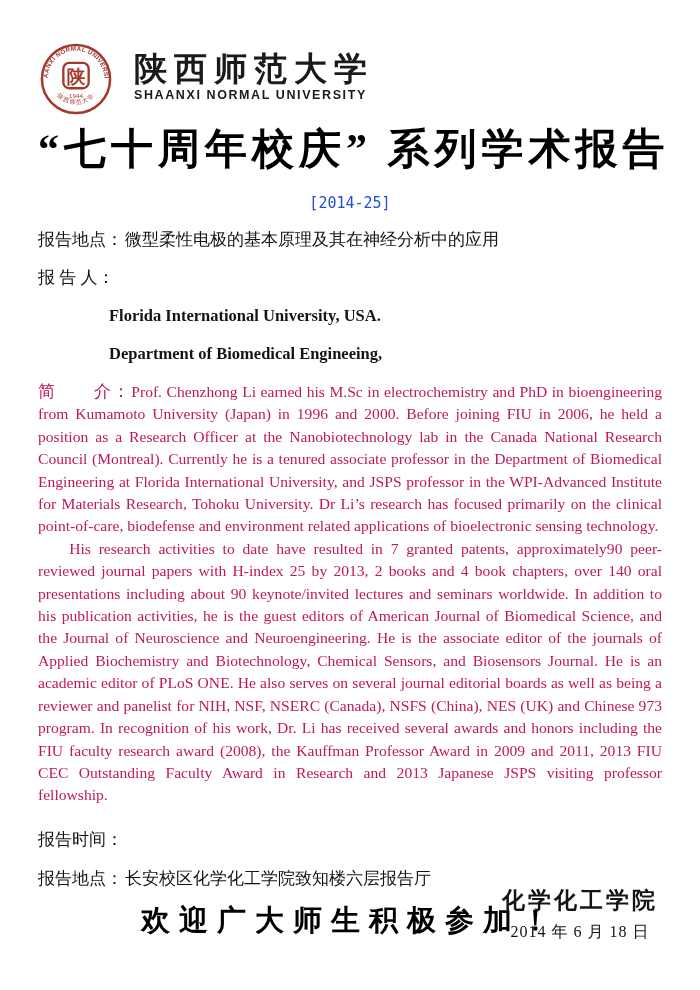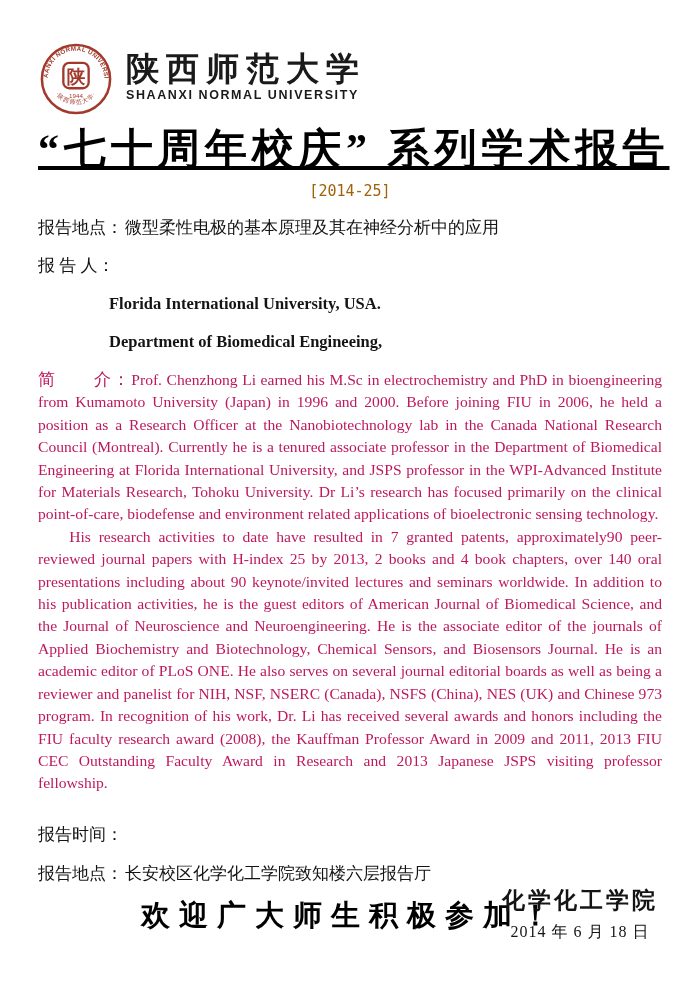--- a/index.html
+++ b/index.html
@@ -12,21 +12,21 @@
     color: #141414;
     font-family: "Liberation Serif", "DejaVu Serif", serif;
     position: relative;
     overflow: hidden;
     padding: 42px 38px 0 38px;
   }
 
   
   .header { display: flex; align-items: flex-start; height: 76px; }
   .seal-wrap { width: 76px; height: 74px; flex: 0 0 auto; }
-  .uni-names { margin-left: 12px; padding-top: 10px; }
+  .uni-names { margin-left: 20px; padding-top: 10px; }
   .uni-cn {
     font-family: "Liberation Serif", "DejaVu Serif", serif;
     font-weight: bold;
     font-size: 33px;
     line-height: 34px;
     letter-spacing: 7px;
     color: #1a1a1a;
     white-space: nowrap;
   }
   .uni-en {
@@ -43,28 +43,27 @@
   .main-title {
     margin-top: 6px;
     text-align: center;
     font-weight: bold;
     font-size: 42px;
     line-height: 50px;
     letter-spacing: 5px;
     color: #000;
     font-family: "Liberation Serif", "DejaVu Serif", serif;
     white-space: nowrap;
-    text-decoration: underline;
   }
   .issue-no {
     text-align: center;
     font-family: "DejaVu Sans Mono", "Liberation Mono", monospace;
     font-size: 15px;
-    margin-top: 8px;
-    color: #a16207;
+    margin-top: 20px;
+    color: #1d4ed8;
   }
 
   
   .fields { margin-top: 17px; }
   .field-row { display: flex; font-size: 17px; line-height: 21px; margin-bottom: 17px; }
   .field-label { white-space: nowrap; flex: 0 0 auto; }
   .field-value { margin-left: 2px; }
   .bold-en { font-weight: bold; font-family: "Liberation Serif", serif; font-size: 16.5px; }
   .affil-line {
     margin-left: 71px;
@@ -79,21 +78,21 @@
     font-size: 15.6px;
     line-height: 22.4px;
     text-align: justify;
     color: #be185d;
   }
   .intro-label { font-size: 17px; letter-spacing: 1px; }
   .para2 { text-indent: 2em; }
 
   
   .sched-row { display: flex; font-size: 17px; line-height: 21px; }
-  .sched-time { margin-top: 29px; gap: 16px; }
+  .sched-time { margin-top: 22px; gap: 16px; }
   .sched-place { margin-top: 18px; }
   .sans-num { font-family: "Liberation Sans", "DejaVu Sans", sans-serif; font-size: 16.5px; }
 
   
   .welcome {
     margin-top: 12px;
     text-align: center;
     font-weight: bold;
     font-size: 29px;
     letter-spacing: 9px;

